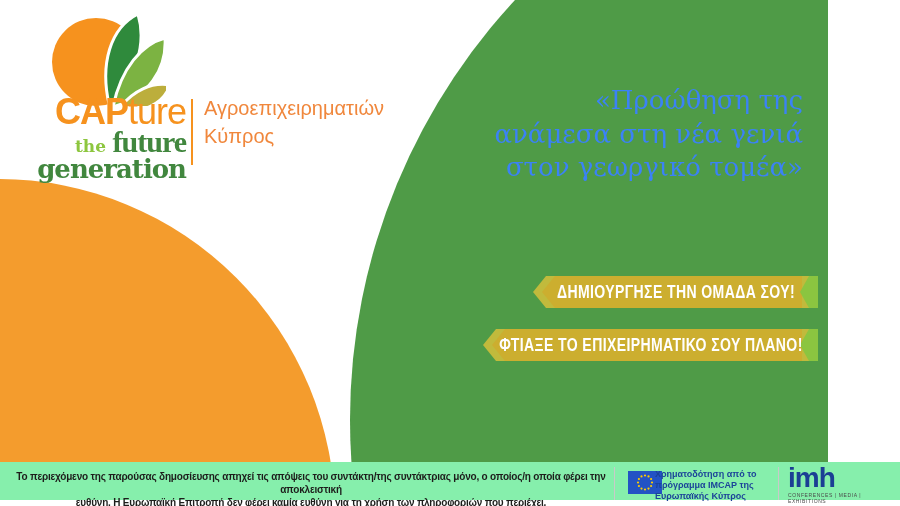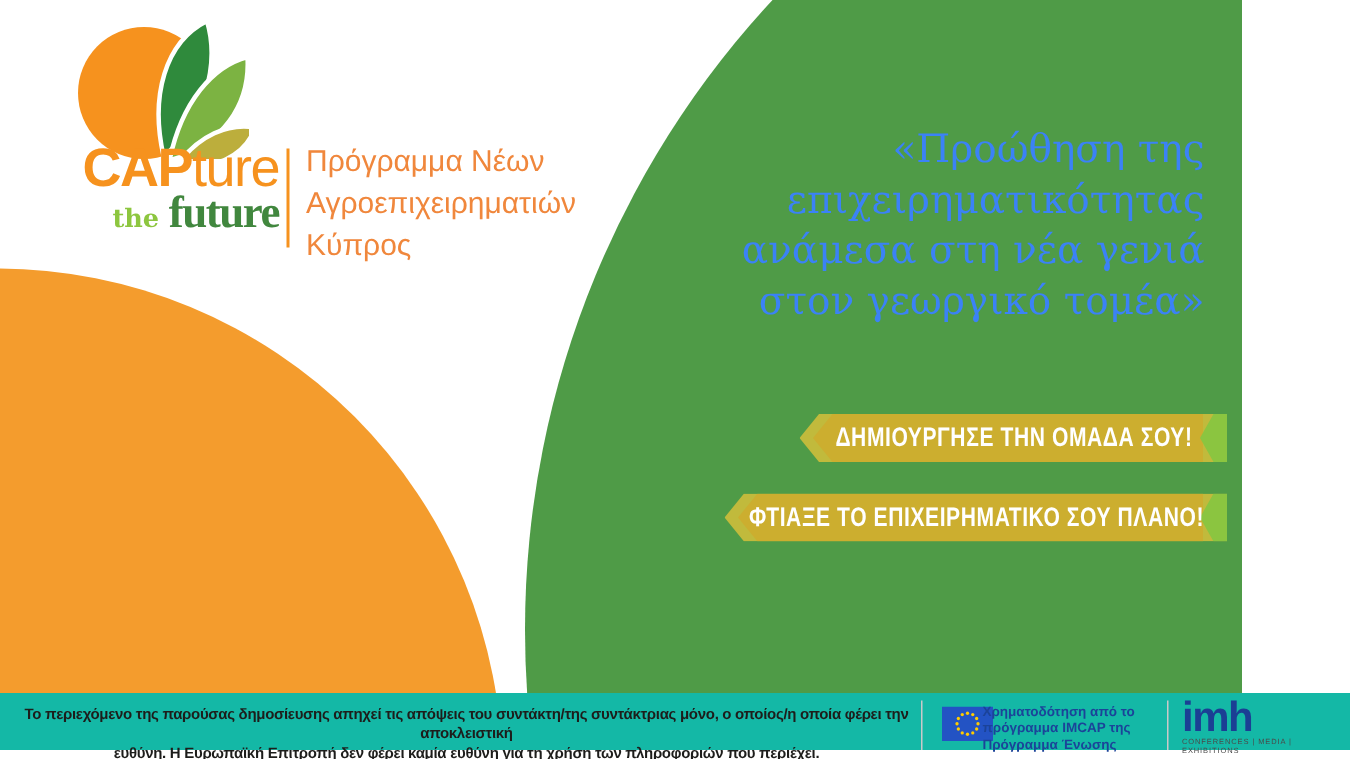--- a/index.html
+++ b/index.html
@@ -41,21 +41,21 @@
                white-space:nowrap;color:#ffffff;font-size:18px;font-weight:700;letter-spacing:0.5px;}
   #ribbon-1{left:533px;top:276px;width:285px;}
   #ribbon-2{left:483px;top:329px;width:335px;}
   #ribbon-3{left:310px;top:382px;width:508px;}
   .ribbon-icon{position:absolute;left:828px;}
   #icon-team{top:277px;}
   #icon-board{top:328px;}
   #icon-plants{top:377px;}
 
   
-  #footer{position:absolute;left:0;top:462px;width:900px;height:38px;background:#14b8a6;}
+  #footer{position:absolute;left:0;top:462px;width:900px;height:38px;background:#86efac;}
   #disclaimer{position:absolute;left:15px;top:8px;width:592px;text-align:center;color:#1d1d1b;
               font-size:10px;line-height:13px;font-weight:700;letter-spacing:-0.2px;}
   .footer-sep{position:absolute;top:5px;width:1px;height:33px;background:#c9c9c9;}
   #sep-1{left:614px;} #sep-2{left:778px;}
   #eu-flag{position:absolute;left:628px;top:9px;}
   #funding-text{position:absolute;left:655px;top:7px;width:106px;color:#1b4399;
                 font-size:9px;line-height:11px;font-weight:700;}
   #imh-block{position:absolute;left:788px;top:2px;width:104px;text-align:left;}
   #imh-name{color:#1b3f94;font-size:28px;font-weight:800;line-height:28px;letter-spacing:-1px;}
   #imh-tagline{color:#4a4a4a;font-size:5px;letter-spacing:0.6px;margin-top:0px;}
@@ -73,31 +73,30 @@
     <path d="M61,97 C69,58 90,34 113,28 C115,60 96,87 61,97 Z" fill="#7cb342" stroke="#ffffff" stroke-width="3"></path>
     <path d="M66,100 C81,80 100,72 118,75 C112,94 90,104 66,100 Z" fill="#bcae3c" stroke="#ffffff" stroke-width="3"></path>
   </svg>
 
   <div id="capture-line" class="abs">
     <span class="cap">CAP</span><span class="ture">ture</span>
   </div>
   <div id="thefuture-line" class="abs">
     <span class="the">the</span><span class="future"> future</span>
   </div>
+  <div id="generation-line" class="abs">generation</div>
   <div id="logo-divider" class="abs"></div>
 
   <div id="program-name" class="abs">
-    <div>Πρόγραμμα Νέων</div>
     <div>Αγροεπιχειρηματιών</div>
     <div>Κύπρος</div>
   </div>
 
   <div id="heading" class="abs">
     <div>«Προώθηση της</div>
-    <div>επιχειρηματικότητας</div>
     <div>ανάμεσα στη νέα γενιά</div>
     <div>στον γεωργικό τομέα»</div>
   </div>
 
   <div id="ribbon-1" class="ribbon">
     <div class="tip"></div>
     <div class="body"></div>
     <div class="cap-right"></div>
     <div class="ribbon-label">ΔΗΜΙΟΥΡΓΗΣΕ ΤΗΝ ΟΜΑΔΑ ΣΟΥ!</div>
   </div>
@@ -160,21 +159,21 @@
         <circle cx="13.5" cy="17.6" r="1.1"></circle>
         <circle cx="10.9" cy="15" r="1.1"></circle>
       <circle cx="10" cy="11.5" r="1.1"></circle>
         <circle cx="10.9" cy="8" r="1.1"></circle>
         <circle cx="13.5" cy="5.4" r="1.1"></circle>
     </g>
   </svg>
   <div id="funding-text">
     <div>Χρηματοδότηση από το</div>
     <div>πρόγραμμα IMCAP της</div>
-    <div>Πρόγραμμα Ένωσης</div>
+    <div>Ευρωπαϊκής Κύπρος</div>
   </div>
   <div id="sep-2" class="footer-sep"></div>
 
   <div id="imh-block">
     <div id="imh-name">imh</div>
     <div id="imh-tagline">CONFERENCES | MEDIA | EXHIBITIONS</div>
   </div>
 </div>
 
 </body></html>

